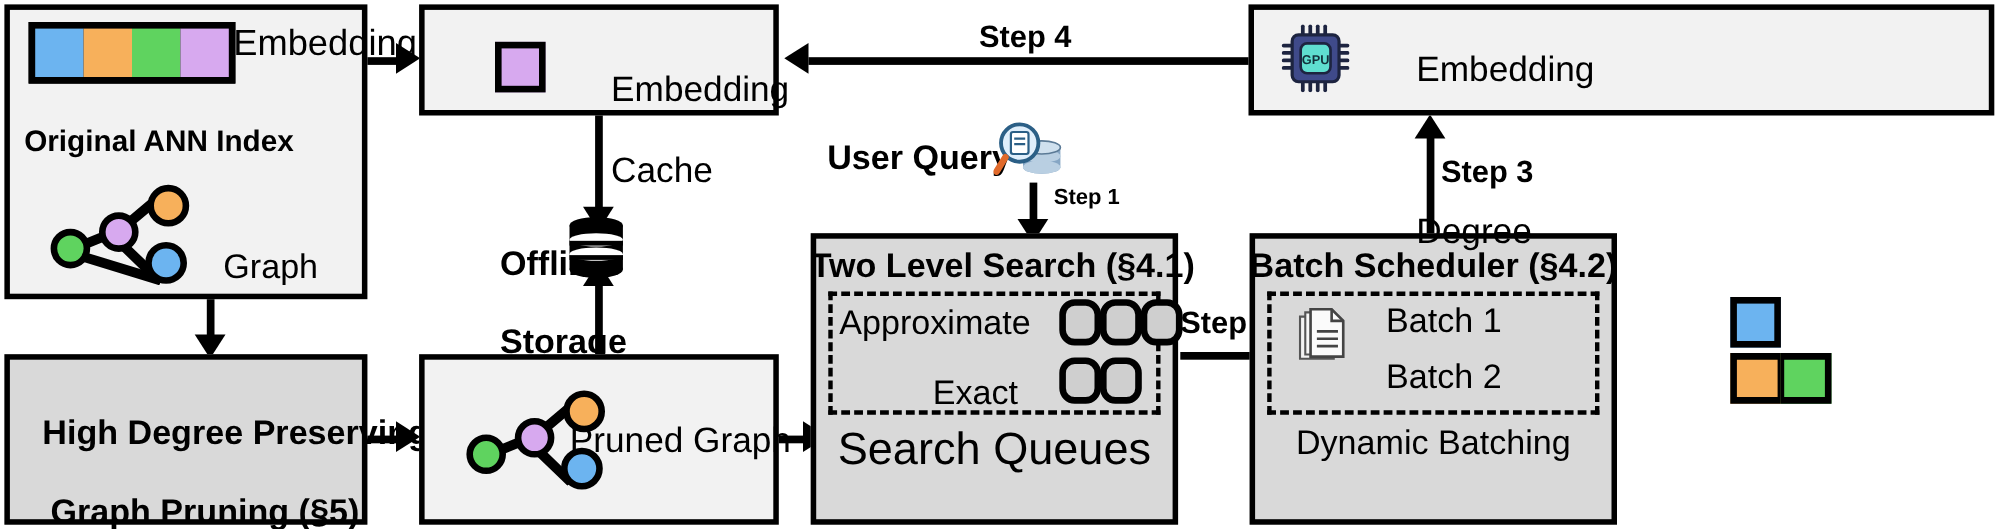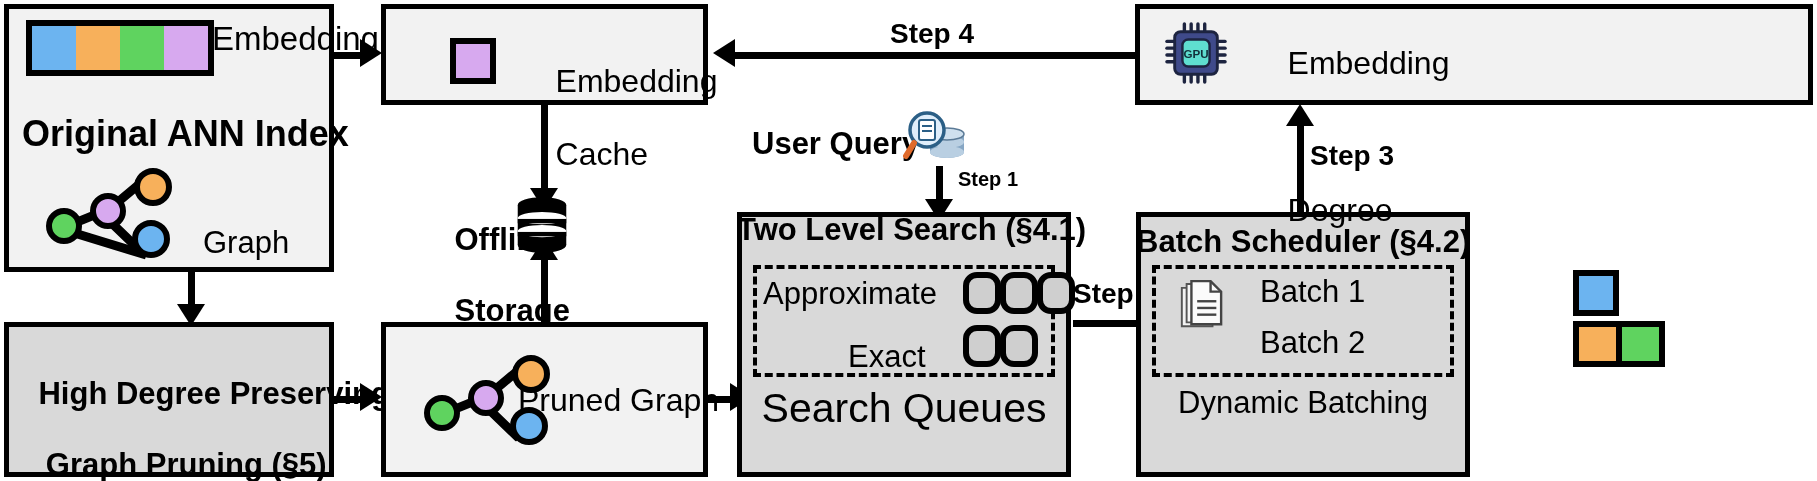--- a/index.html
+++ b/index.html
@@ -55,21 +55,21 @@
 
   <div class="chipstrip" style="left:26px;top:20px;">
     <div class="chip c-blue"></div>
     <div class="chip c-orange"></div>
     <div class="chip c-green"></div>
     <div class="chip c-purple"></div>
   </div>
 
   <div class="lbl" style="left:212px;top:20px;font-size:33px;">Embedding</div>
 
-  <div class="lbl bold" style="left:22px;top:113px;font-size:36px;">Original ANN Index</div>
+  <div class="lbl bold" style="left:22px;top:113px;font-size:27px;">Original ANN Index</div>
 
   <div class="lbl" style="left:203px;top:225px;font-size:31px;">Graph</div>
 
   <div class="gwrap" style="left:40px;top:168px;width:130px;height:90px;">
     <div class="edge" style="left:26px;top:54px;width:50px;transform:rotate(-22deg);"></div>
     <div class="edge" style="left:63px;top:42px;width:46px;transform:rotate(-40deg);"></div>
     <div class="edge" style="left:68px;top:47px;width:46px;transform:rotate(44deg);"></div>
     <div class="edge" style="left:26px;top:58px;width:84px;transform:rotate(17deg);"></div>
     <div class="node c-green" style="left:6px;top:40px;width:36px;height:36px;"></div>
     <div class="node c-purple" style="left:50px;top:25px;width:36px;height:36px;"></div>
@@ -147,21 +147,21 @@
     <line x1="19" y1="18" x2="29" y2="18" stroke="#2b5f86" stroke-width="2"></line>
     <line x1="19" y1="23" x2="29" y2="23" stroke="#2b5f86" stroke-width="2"></line>
     <line x1="11" y1="35" x2="3" y2="48" stroke="#e06a2b" stroke-width="6" stroke-linecap="round"></line>
   </svg>
 
   <div class="ln vln" style="left:936px;top:166px;height:38px;"></div>
   <div class="ahead ar-d" style="left:925px;top:199px;"></div>
   <div class="lbl bold" style="left:958px;top:168px;font-size:20px;">Step 1</div>
 
   <div class="box gray" style="left:737px;top:212px;width:334px;height:265px;"></div>
-  <div class="lbl bold ctr" style="left:737px;top:212px;width:334px;font-size:31px;">Two Level Search (§4.1)</div>
+  <div class="lbl bold ctr" style="left:737px;top:224px;width:334px;font-size:31px;">Two Level Search (§4.1)</div>
 
   <div class="dash" style="left:753px;top:265px;width:302px;height:112px;"></div>
 
   <div class="lbl" style="left:763px;top:276px;font-size:31px;">Approximate</div>
   <div class="slot" style="left:963px;top:272px;width:38px;height:42px;"></div>
   <div class="slot" style="left:1000px;top:272px;width:38px;height:42px;"></div>
   <div class="slot" style="left:1037px;top:272px;width:38px;height:42px;"></div>
 
   <div class="lbl" style="left:848px;top:339px;font-size:31px;">Exact</div>
   <div class="slot" style="left:963px;top:325px;width:38px;height:42px;"></div>

